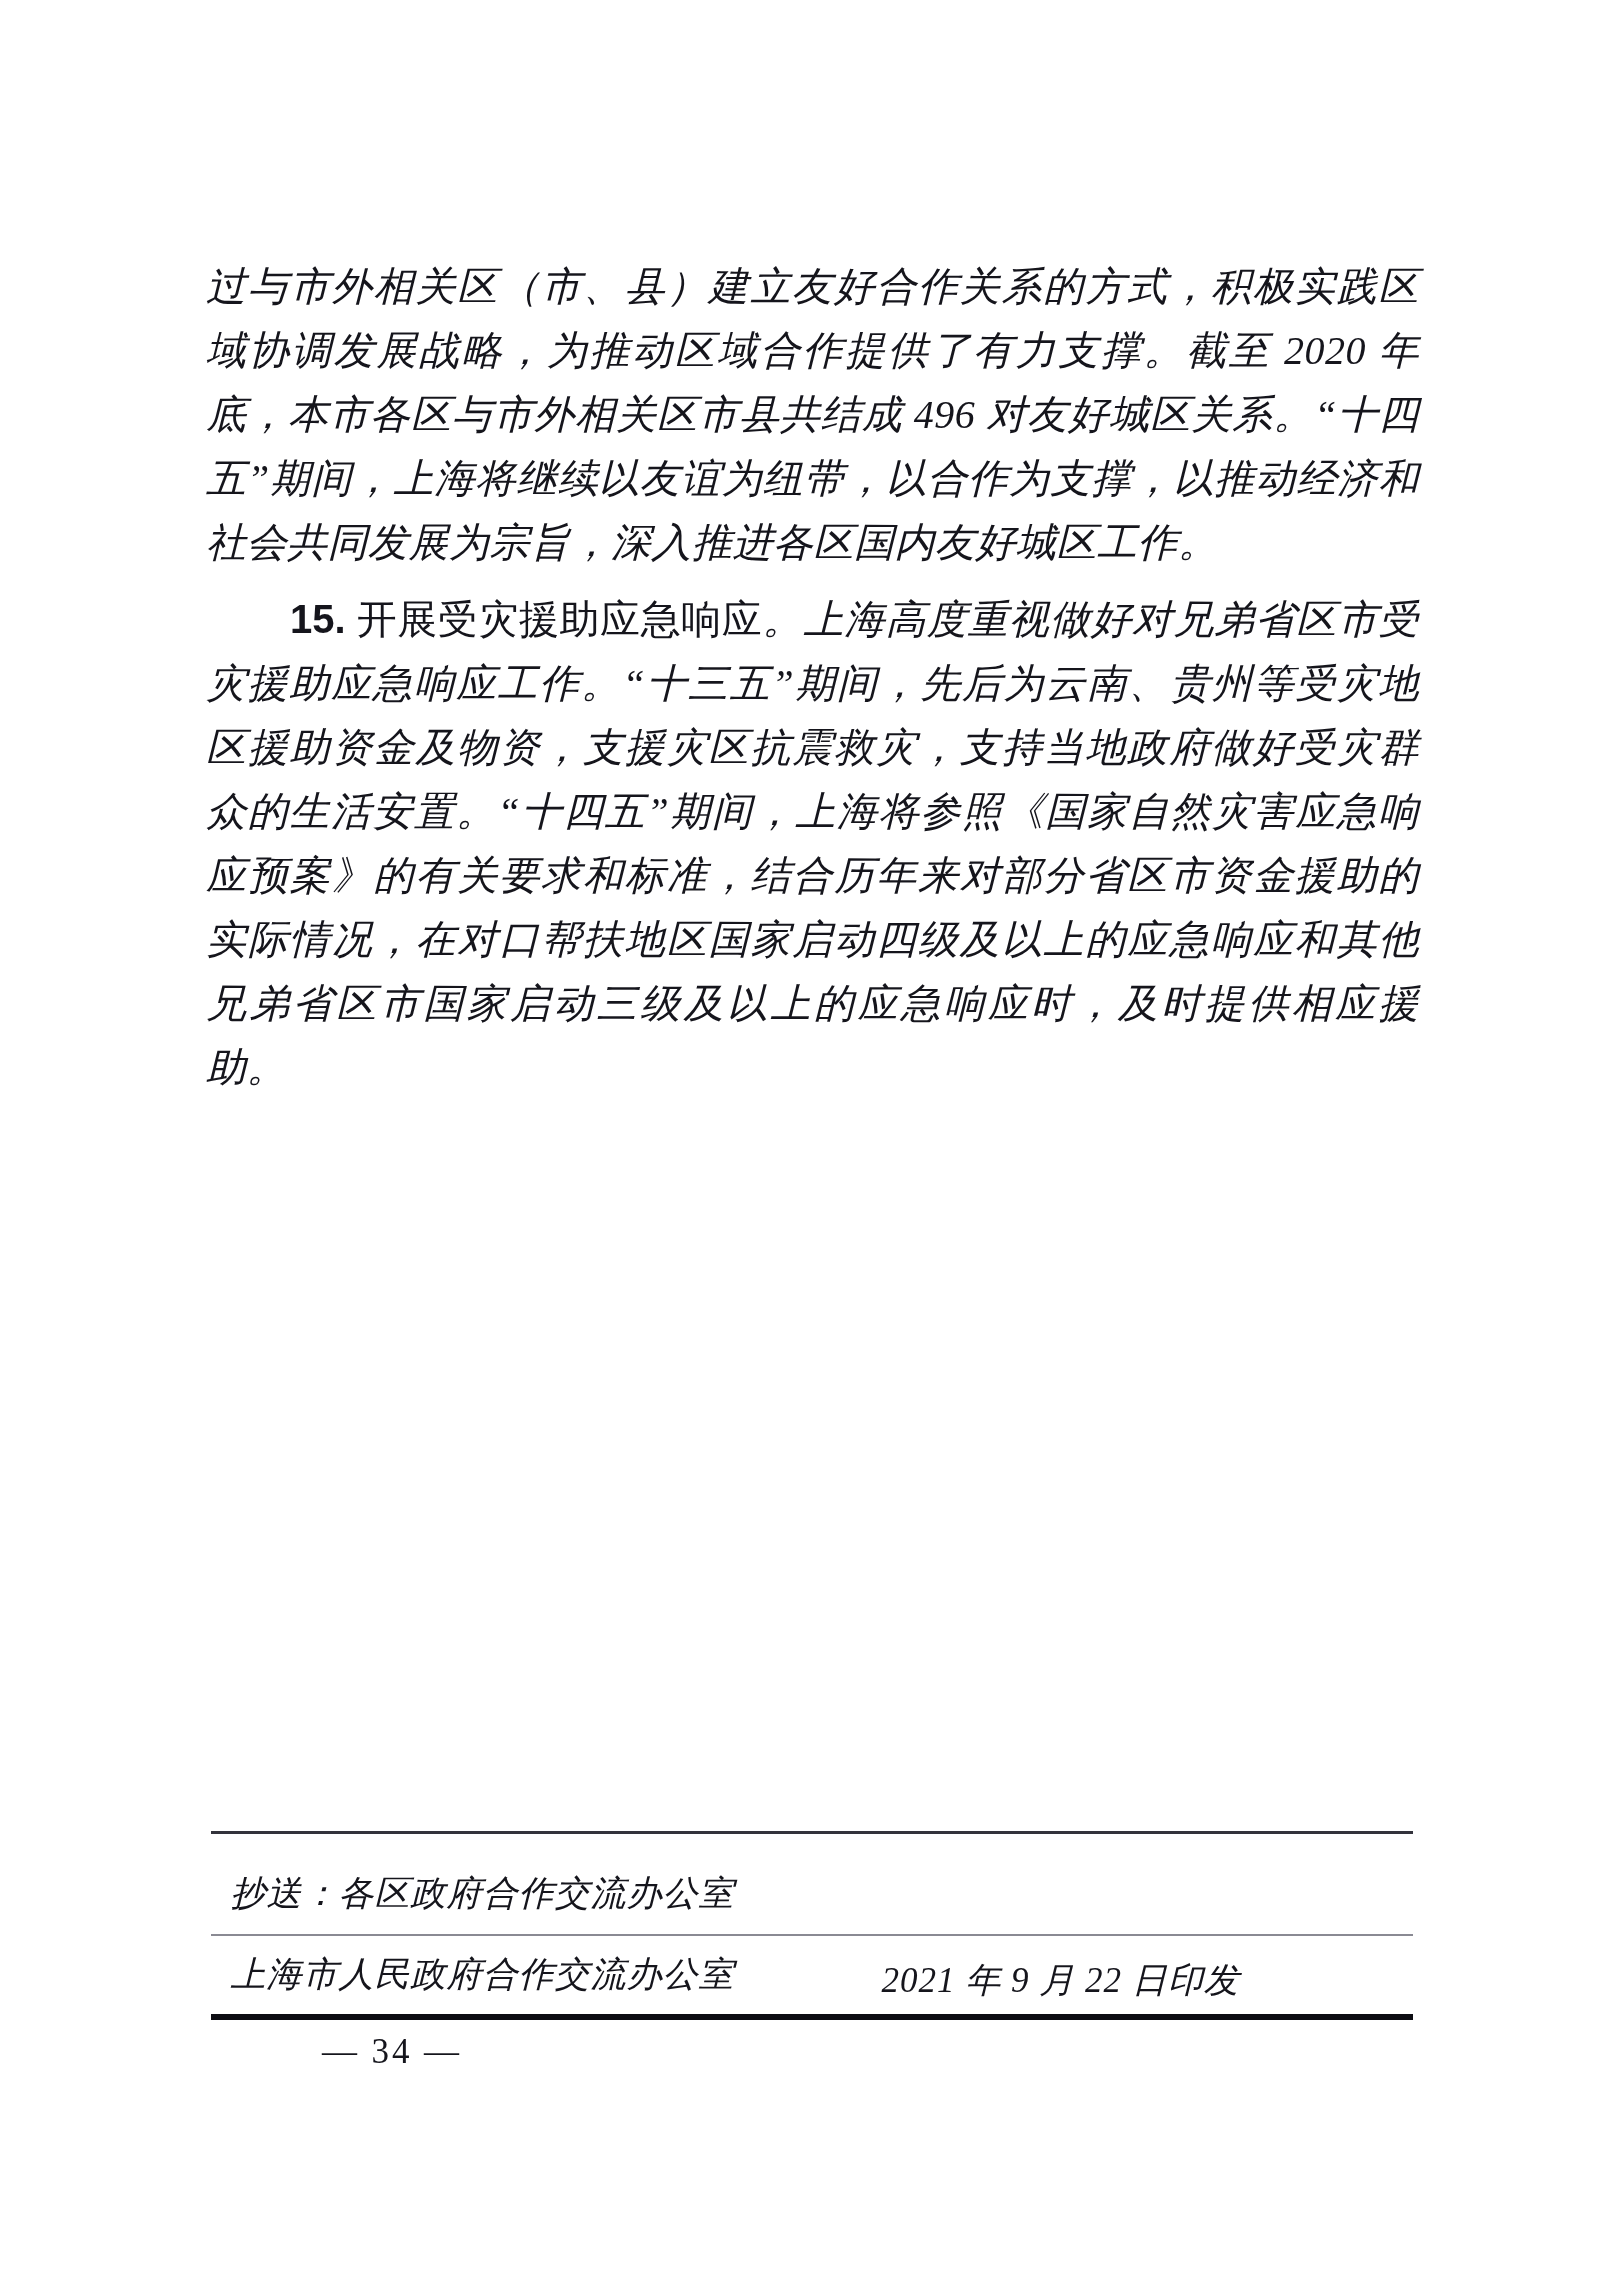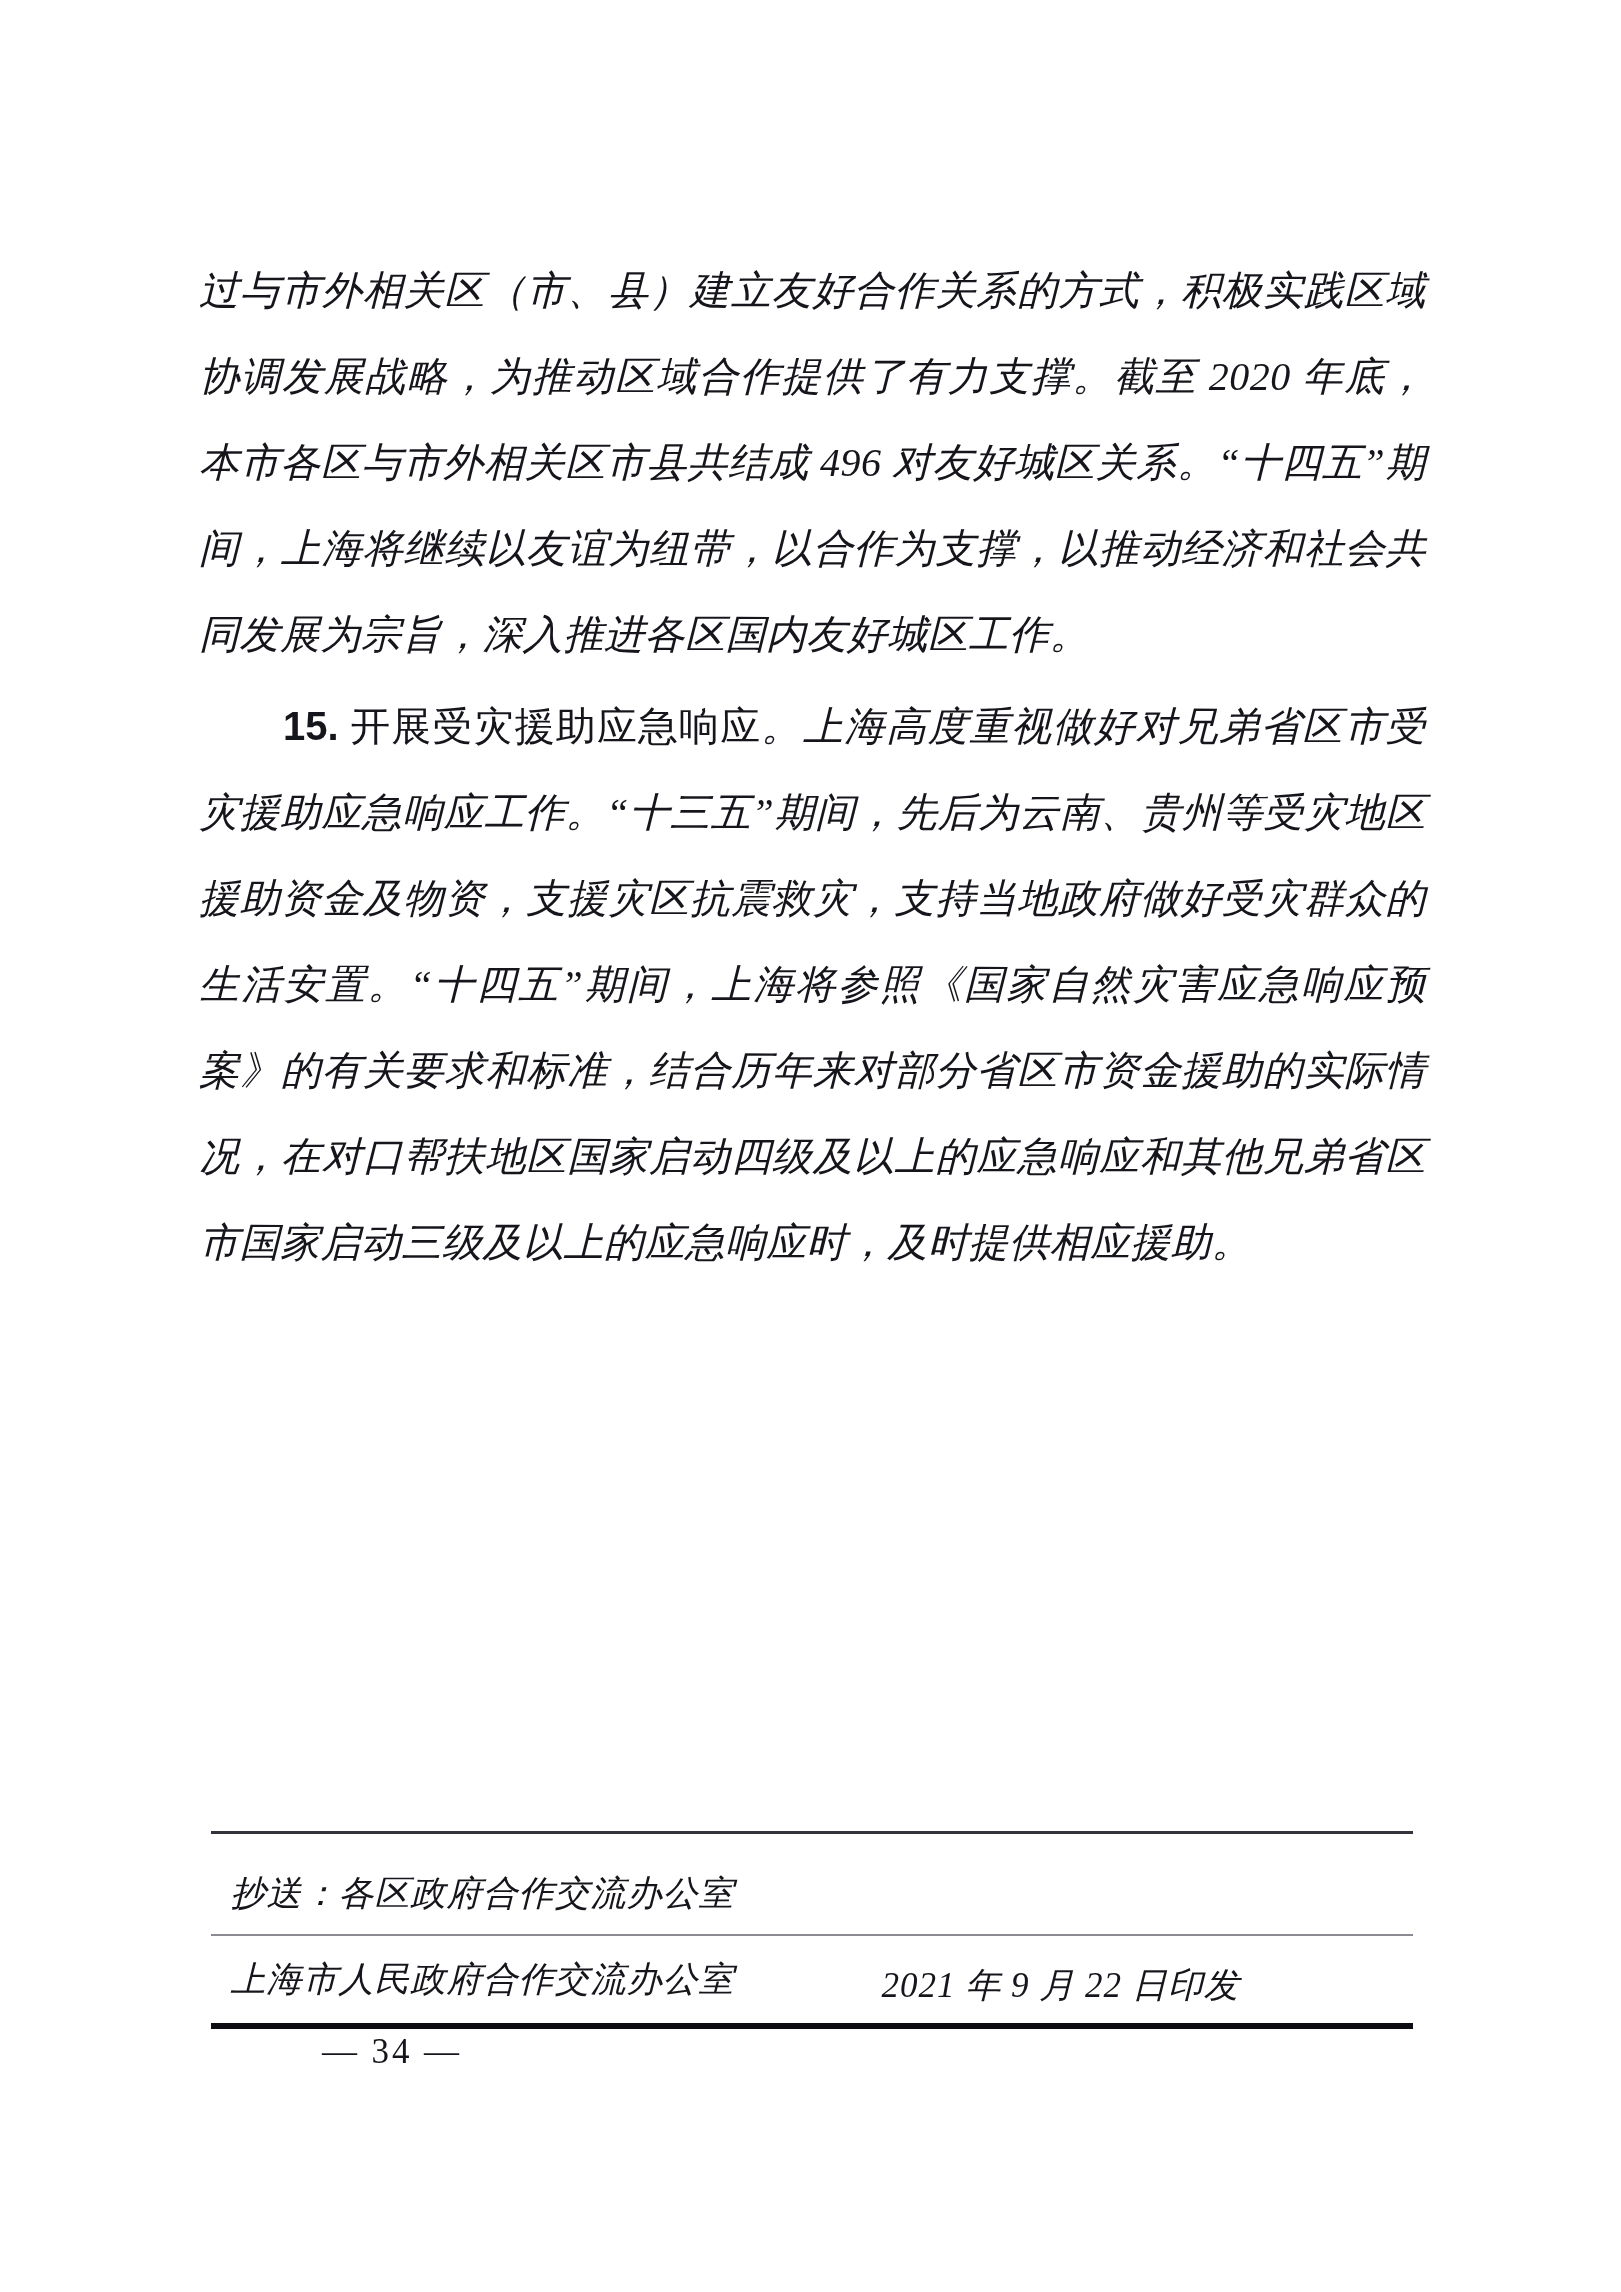--- a/index.html
+++ b/index.html
@@ -25,27 +25,27 @@
   
   .body-block {
     position: absolute;
     left: 194px;
     top: 243px;
     width: 1237px;
   }
 
   .para {
     font-size: 40px;
-    line-height: 86px;
+    line-height: 64px;
     text-align: justify;
     text-align-last: left;
     text-justify: inter-character;
     letter-spacing: 0.5px;
     color: #15151c;
-    margin: 5px;
+    margin: 12px;
     font-family: "Liberation Serif", "DejaVu Serif", serif;
     font-style: italic;
     font-weight: 400;
   }
 
   .para + .para {
     margin-top: 0px;
   }
 
   .indent {
@@ -89,21 +89,21 @@
     align-items: center;
     height: 73px;
     font-size: 35px;
     font-style: italic;
     color: #15151c;
     font-family: "Liberation Serif", "DejaVu Serif", serif;
     letter-spacing: 1px;
   }
 
   .foot-row.row-1 { height: 80px; padding-left: 19.6px; margin-top: 20px; }
-  .foot-row.row-2 { height: 87px; padding-left: 19.6px; }
+  .foot-row.row-2 { height: 78px; padding-left: 19.6px; }
 
   .foot-left  { flex: 0 0 auto; }
   .foot-right { margin-left: 147px; flex: 0 0 auto; margin-top: 12px; }
 
   
   .page-number {
     position: absolute;
     left: 186px;
     top: 2032px;
     width: 412px;

